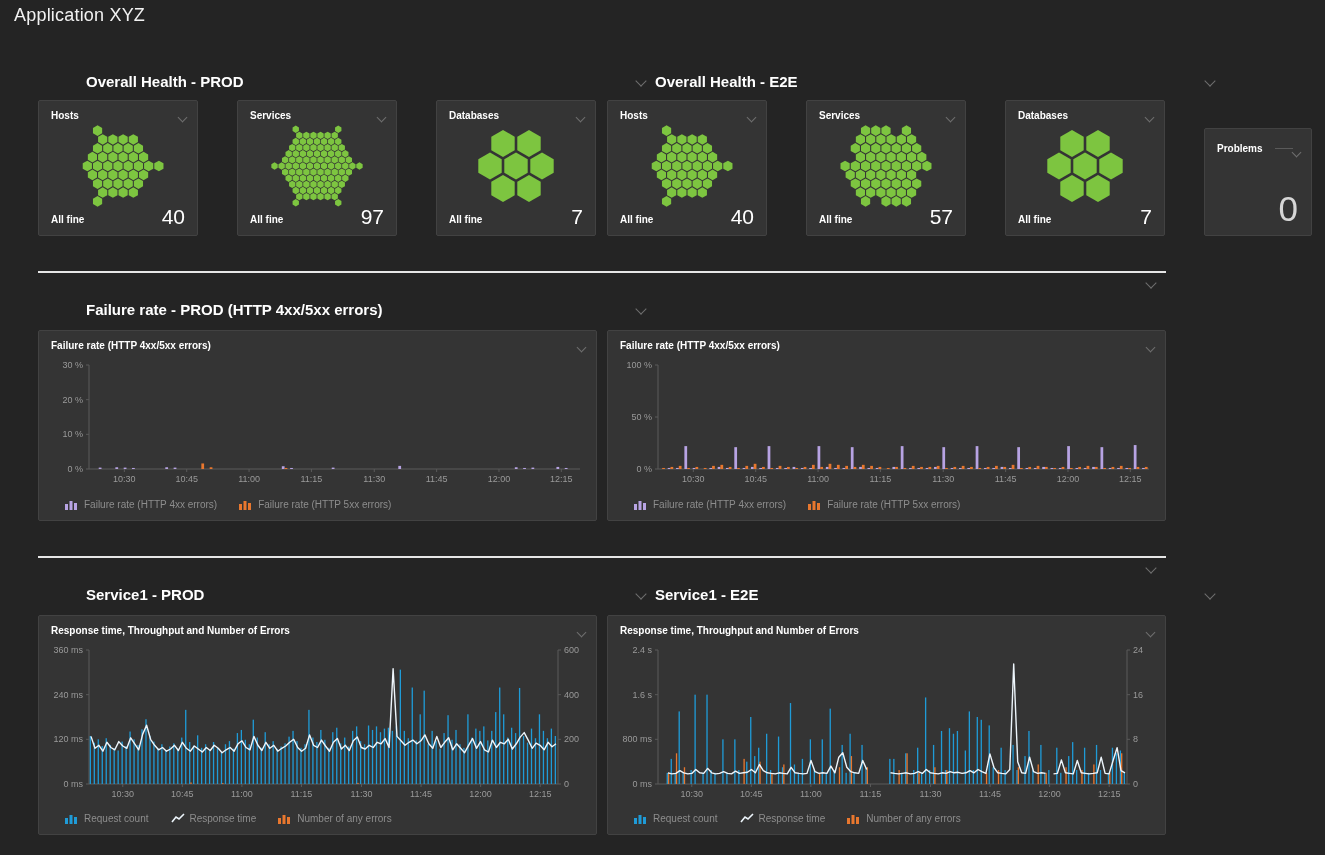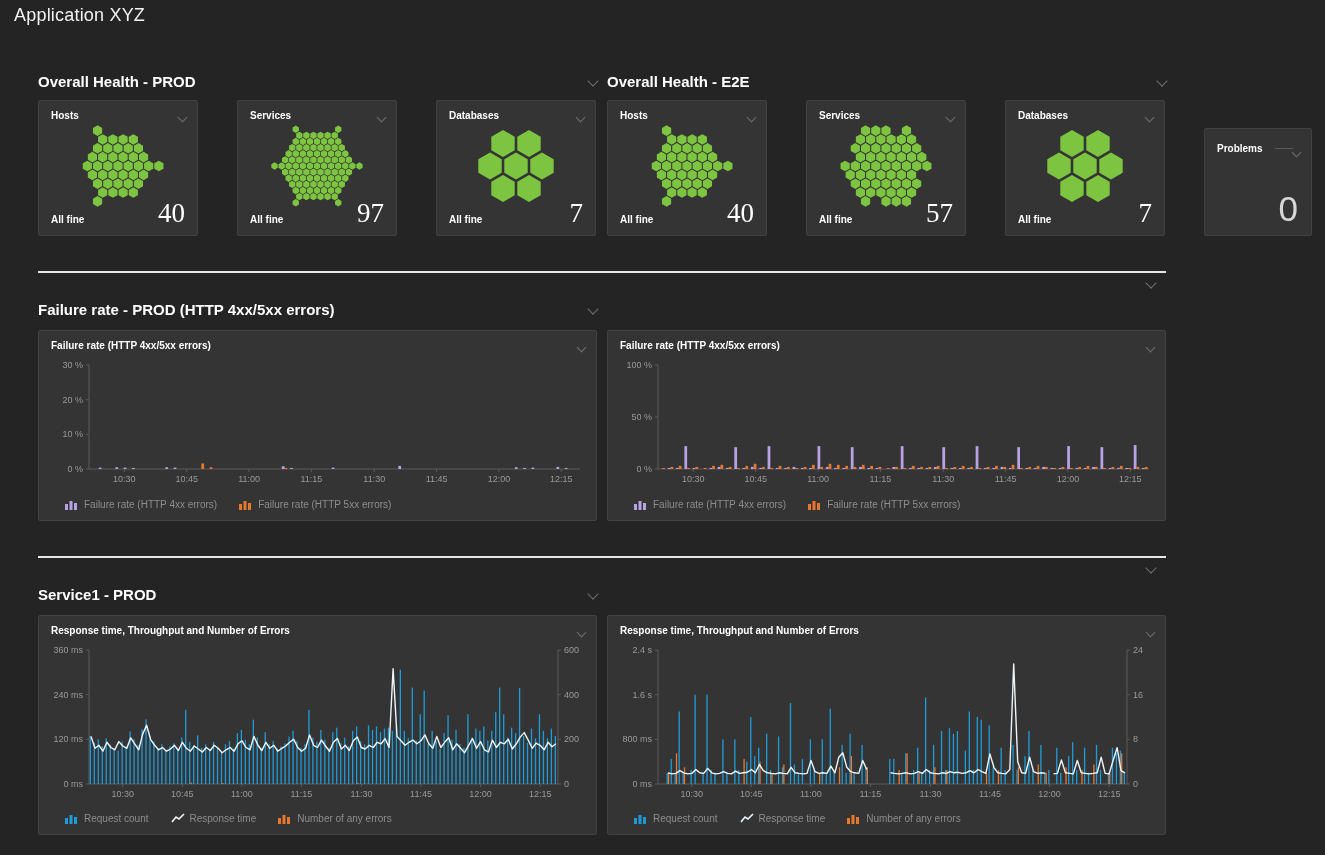--- a/index.html
+++ b/index.html
@@ -1,31 +1,31 @@
 <!DOCTYPE html>
 <html><head>
 <meta charset="utf-8">
 <style>
   html,body{margin:0;padding:0;background:#242424;}
   body{width:1325px;height:855px;overflow:hidden;
        font-family:"Liberation Sans","DejaVu Sans",sans-serif;color:#ddd;position:relative;}
   .page{position:absolute;inset:0;padding-left:19px;}
   .page-title{position:absolute;left:14px;top:5px;font-size:18px;color:#f2f2f2;font-weight:400;letter-spacing:.2px;}
-  .sec-head{position:absolute;height:18px;display:flex;justify-content:space-between;align-items:center;}
+  .sec-head{position:absolute;height:18px;display:flex;justify-content:space-between;align-items:center;margin-left:48px;}
   .sec-title{font-size:15px;font-weight:700;color:#fff;}
   .chev{width:7px;height:7px;border-right:1.6px solid #6f6f6f;border-bottom:1.6px solid #6f6f6f;
         transform:rotate(45deg);display:inline-block;flex:none;}
   .chev.sm{width:6px;height:6px;}
   .tile{position:absolute;background:#343434;border:1px solid #424242;border-radius:2px;box-sizing:border-box;}
   .tile-top{display:flex;justify-content:space-between;align-items:flex-end;padding:9px 11px 0 12px;}
   .tile-title{font-size:10px;font-weight:700;color:#fff;}
   .health{width:160px;height:136px;}
   .health .hexwrap{position:absolute;left:50%;top:22px;transform:translateX(-50%);}
   .tile-status{position:absolute;left:12px;bottom:10px;font-size:10px;font-weight:700;color:#fff;}
-  .tile-count{position:absolute;right:12px;bottom:6px;font-size:27px;color:#fff;font-family:Liberation Serif, serif;}
+  .tile-count{position:absolute;right:12px;bottom:6px;font-size:21px;color:#fff;}
   .problems{width:108px;height:108px;}
   .problems .dash{display:inline-block;width:18px;height:1px;background:#5a5a5a;margin-left:12px;margin-bottom:3px;}
   .problems .big{position:absolute;right:13px;bottom:6px;font-size:35px;font-weight:400;color:#d6d6d6;}
   .divider{position:absolute;height:2px;background:#e6e6e6;left:38px;width:1128px;}
   .divchev{position:absolute;left:1147px;}
   .chart-tile{width:559px;}
   .chart-tile svg.plot{position:absolute;left:6px;top:26px;}
   .legend{position:absolute;left:26px;bottom:10px;display:flex;gap:22px;align-items:center;text-align:center;}
   .lg-item{display:flex;align-items:center;gap:5px;font-size:10px;color:#8d8d8d;}
   .lg-item svg{display:block;}
@@ -607,20 +607,24 @@
           <span>Failure rate (HTTP 5xx errors)</span>
         </span>
       </div>
   </div>
 
   <div class="divider" style="top:556px"></div>
   <span class="chev divchev" style="top:564px"></span>
 
   <div class="sec-head" style="left:38px;top:585px;width:559px">
     <span class="sec-title">Service1 - PROD</span>
+    <span class="chev"></span>
+  </div>
+  <div class="sec-head" style="left:607px;top:585px;width:559px">
+    <span class="sec-title">Service1 - E2E</span>
     <span class="chev"></span>
   </div>
 
   <div class="tile chart-tile" style="left:38px;top:615px;height:220px">
     <div class="tile-top">
         <span class="tile-title">Response time, Throughput and Number of Errors</span>
         <span class="chev sm"></span>
       </div>
     <svg class="plot" width="547" height="162">
         <line x1="44" y1="8" x2="44" y2="142" stroke="#5a5a5a"></line>

